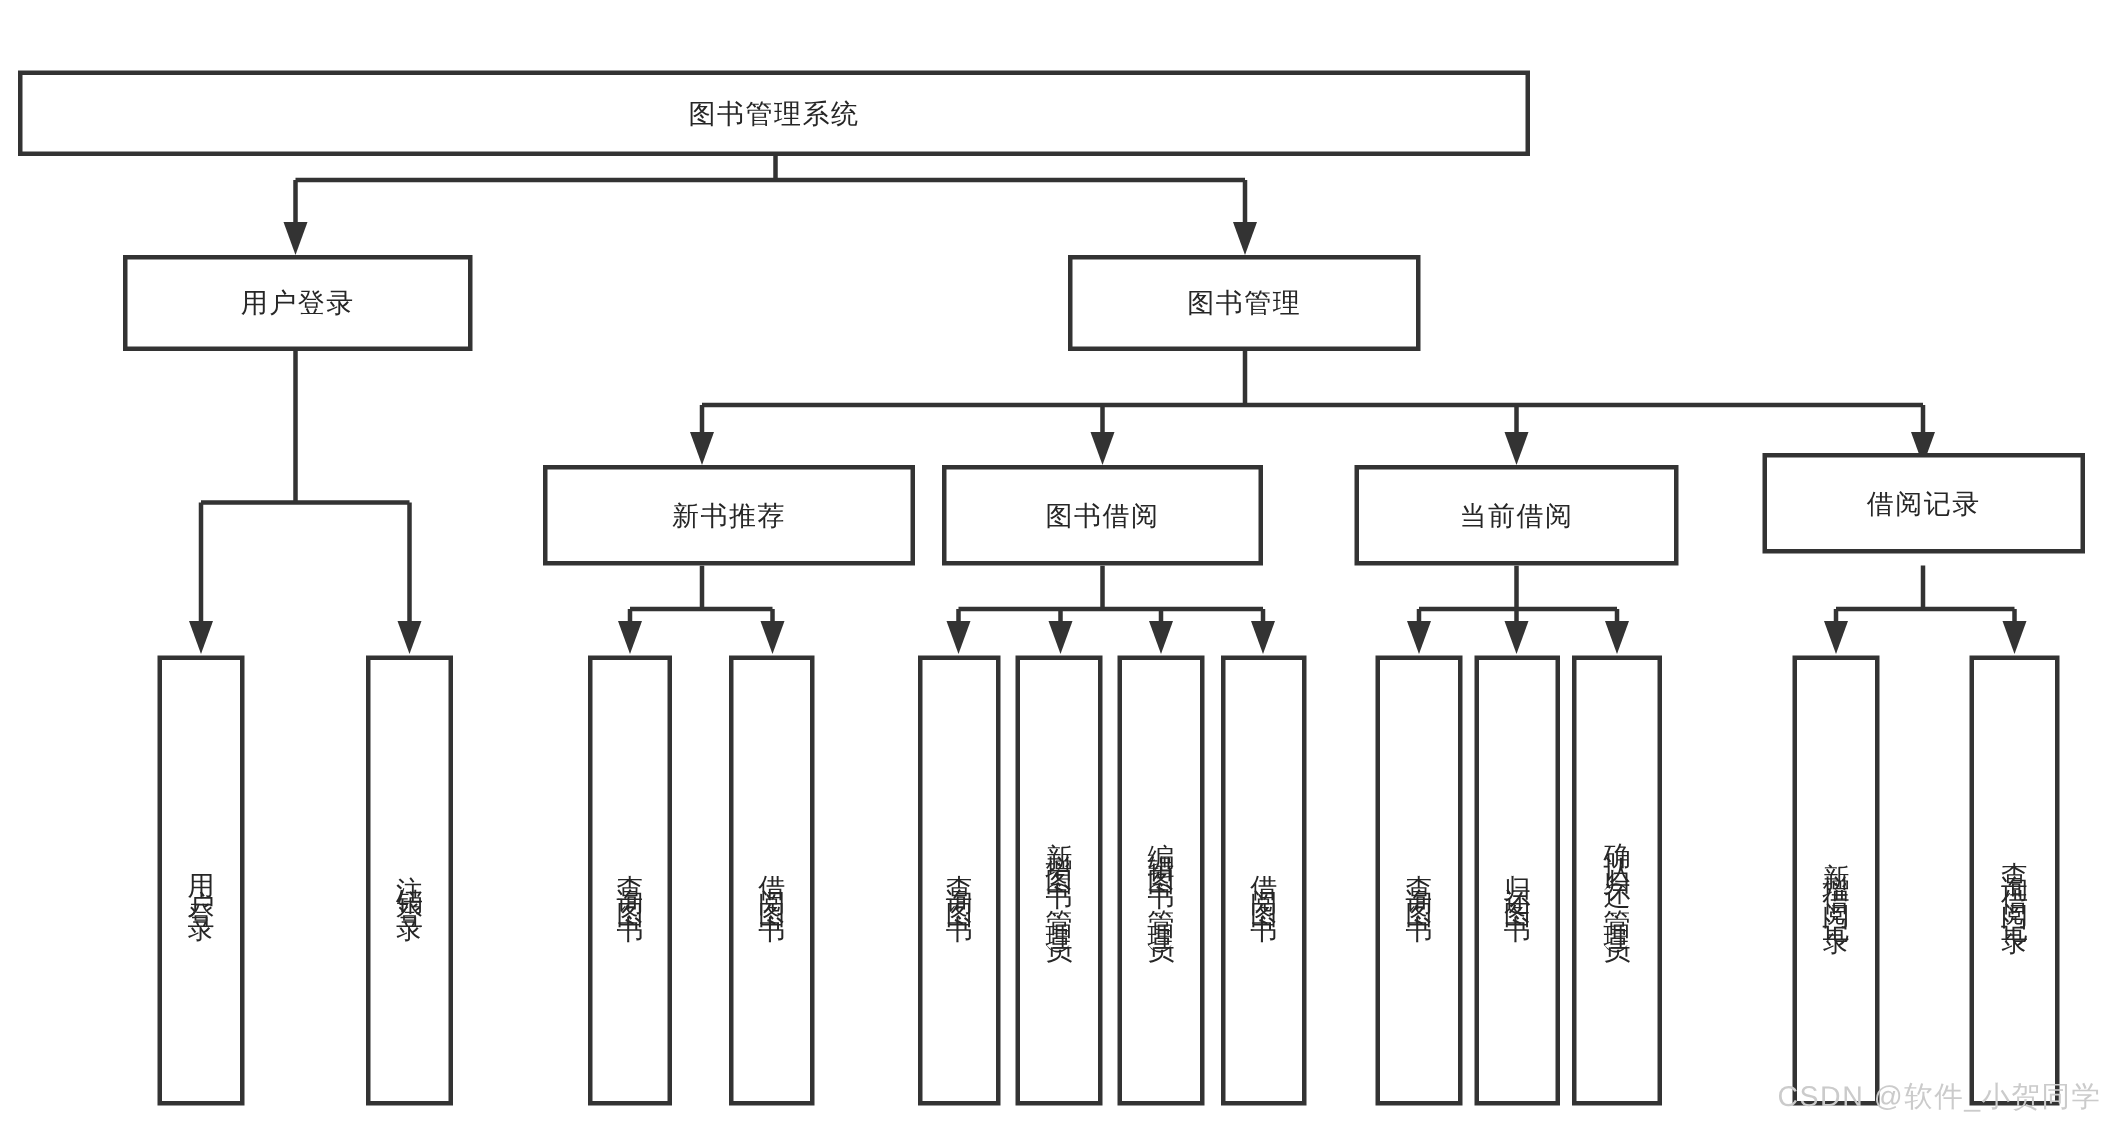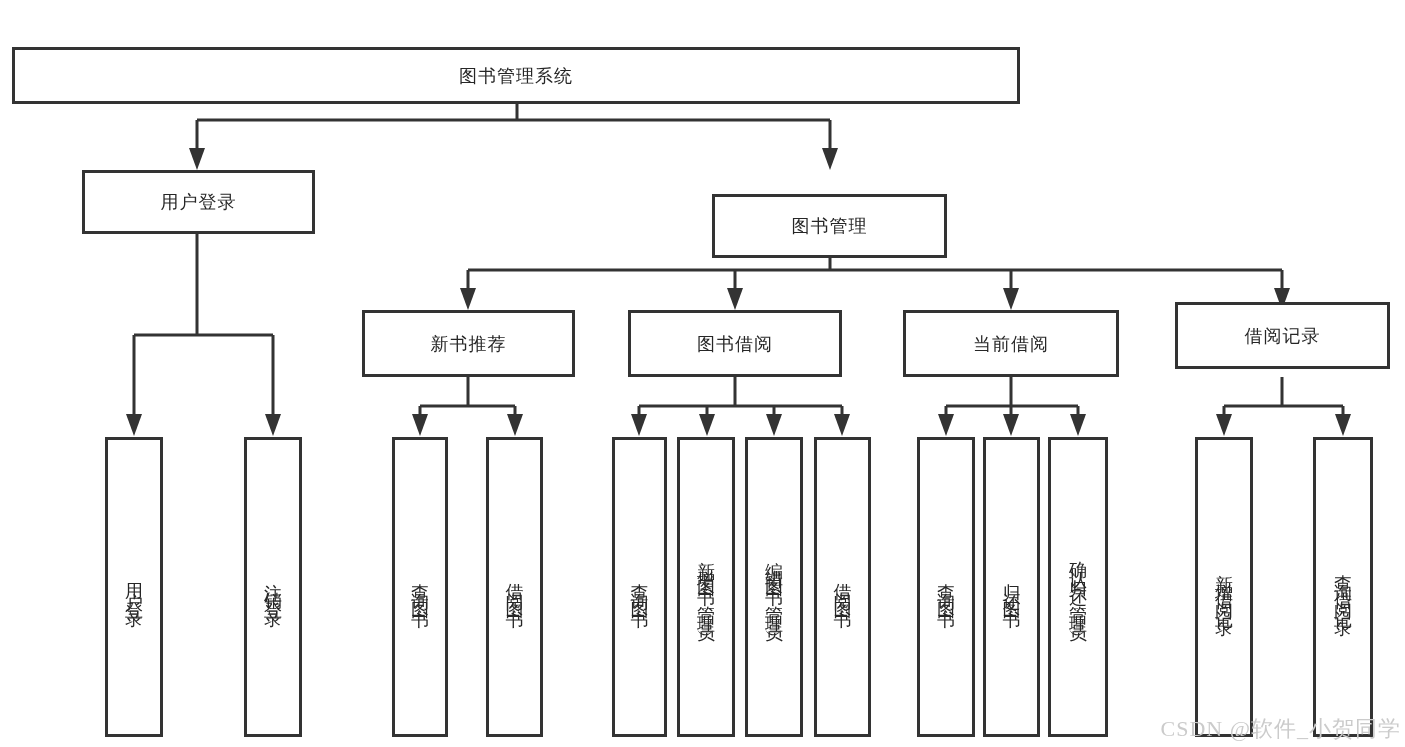--- a/index.html
+++ b/index.html
@@ -38,26 +38,25 @@
     writing-mode:vertical-rl;
     text-orientation:upright;
     letter-spacing:9px;
     line-height:1;
     white-space:nowrap;
   }
   .watermark{
     position:absolute;
     right:4px;
     bottom:3px;
-    font-size:22px;
+    font-size:19px;
     letter-spacing:1px;
     color:var(--watermark);
     z-index:2;
     pointer-events:none;
-    font-family:Liberation Serif, serif;
   }
 </style>
 </head>
 <body>
 
 <div class="canvas">
 
   <svg class="wires" width="1405" height="747" viewBox="0 0 1405 747">
     <g>
       <path d="M517 68 V120 M197 120 H830 M197 120 V148 M830 120 V148"></path>
@@ -87,23 +86,23 @@
       <polygon points="1003,414 1019,414 1011,436"></polygon>
       <polygon points="1070,414 1086,414 1078,436"></polygon>
       <polygon points="1216,414 1232,414 1224,436"></polygon>
       <polygon points="1335,414 1351,414 1343,436"></polygon>
     </g>
   </svg>
 
   <div class="box" style="left:12px;top:12px;width:1008px;height:57px;margin-top:35px;">图书管理系统</div>
 
   <div class="box" style="left:82px;top:170px;width:233px;height:64px;">用户登录</div>
-  <div class="box" style="left:712px;top:170px;width:235px;height:64px;margin-top:24px;">图书管理</div>
+  <div class="box" style="left:712px;top:170px;width:235px;height:64px;">图书管理</div>
 
-  <div class="box" style="left:362px;top:310px;width:213px;height:67px;font-family:Liberation Mono, monospace;">新书推荐</div>
+  <div class="box" style="left:362px;top:310px;width:248px;height:67px;font-family:Liberation Mono, monospace;">新书推荐</div>
   <div class="box" style="left:628px;top:310px;width:214px;height:67px;text-align:center;">图书借阅</div>
   <div class="box" style="left:903px;top:310px;width:216px;height:67px;">当前借阅</div>
   <div class="box" style="left:1175px;top:302px;width:215px;height:67px;">借阅记录</div>
 
   <div class="box" style="left:105px;top:437px;width:58px;height:300px;">
     <span class="vtext">用户登录</span>
   </div>
   <div class="box" style="left:244px;top:437px;width:58px;height:300px;">
     <span class="vtext">注销登录</span>
   </div>

